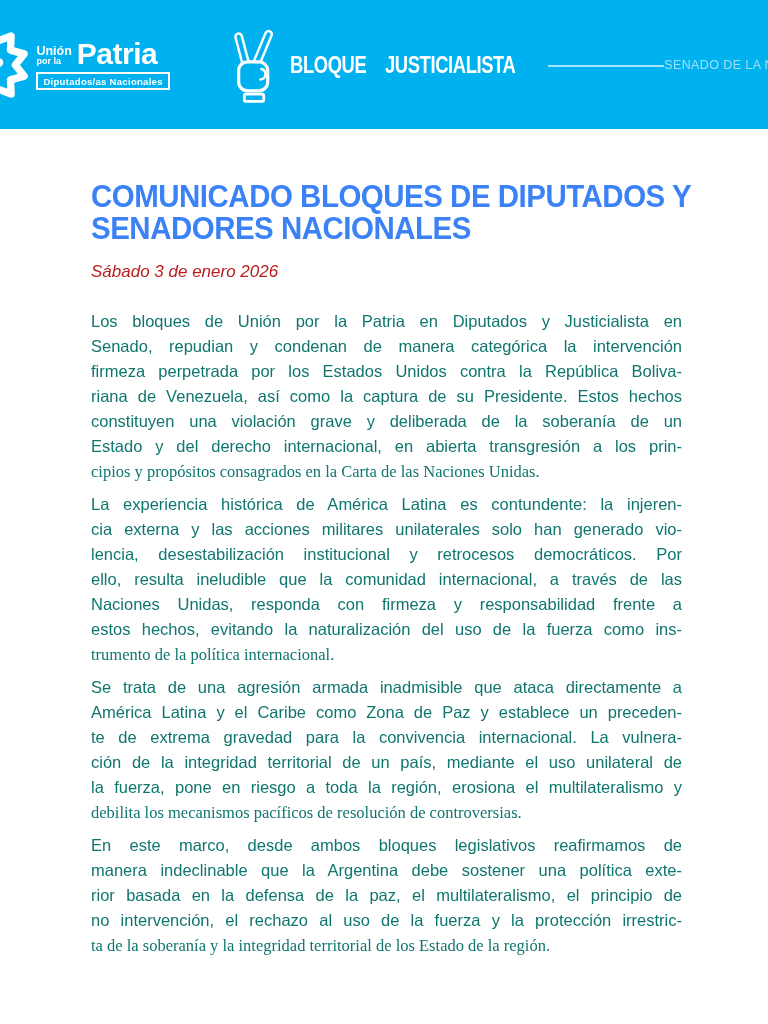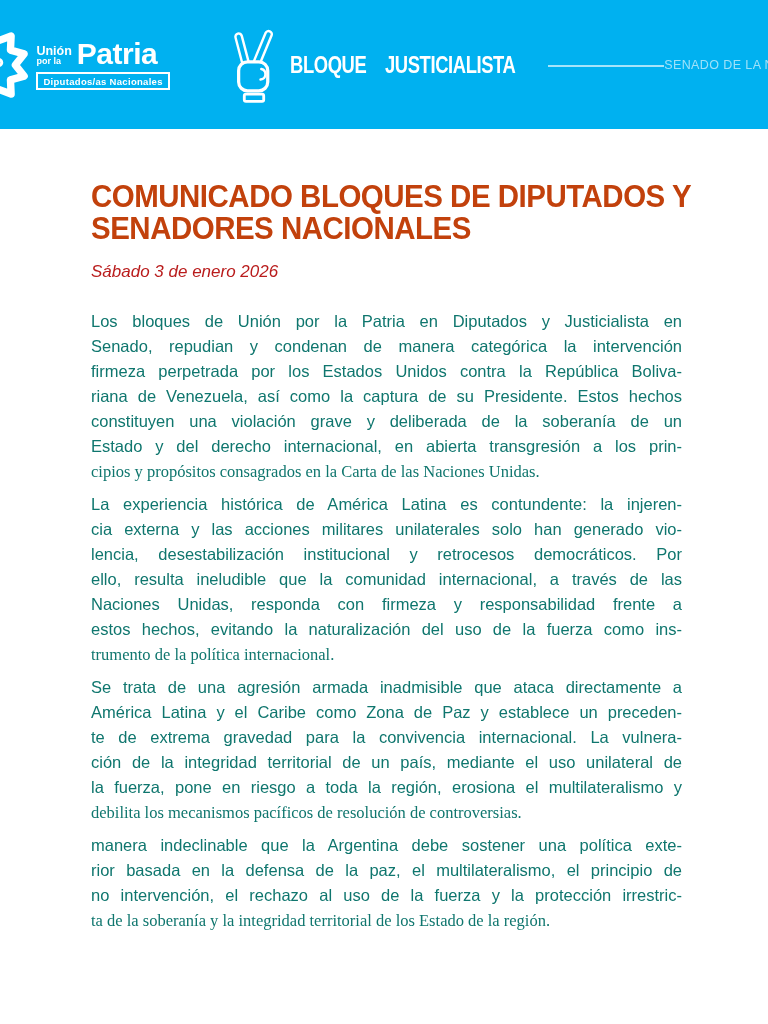--- a/index.html
+++ b/index.html
@@ -60,21 +60,21 @@
     color:rgba(255,255,255,0.62);
     letter-spacing:0.4px;
     white-space:nowrap;
   }
 
   .svg-brand-fill { fill:var(--brand); }
   .svg-brand-stroke { stroke:var(--brand); }
 
   
   .content { padding:0 86px 0 91px; }
-  .doc-title { margin:52px 0 0; color:#c2410c; }
+  .doc-title { margin:52px 0 0; color:#3b82f6; }
   .title-line {
     font-size:31px; font-weight:bold; line-height:32px;
     letter-spacing:-0.5px;
     transform:scaleX(0.95); transform-origin:left center;
     white-space:nowrap;
   }
   .date-line {
     margin:17px 0 0;
     font-style:italic;
     font-size:17px; line-height:20px;
@@ -166,20 +166,21 @@
         </div>
         <div class="para">
           <div class="line">Se trata de una agresión armada inadmisible que ataca directamente a</div>
           <div class="line">América Latina y el Caribe como Zona de Paz y establece un preceden-</div>
           <div class="line">te de extrema gravedad para la convivencia internacional. La vulnera-</div>
           <div class="line">ción de la integridad territorial de un país, mediante el uso unilateral de</div>
           <div class="line">la fuerza, pone en riesgo a toda la región, erosiona el multilateralismo y</div>
           <div class="line last">debilita los mecanismos pacíficos de resolución de controversias.</div>
         </div>
         <div class="para">
+          <div class="line">En este marco, desde ambos bloques legislativos reafirmamos de</div>
           <div class="line">manera indeclinable que la Argentina debe sostener una política exte-</div>
           <div class="line">rior basada en la defensa de la paz, el multilateralismo, el principio de</div>
           <div class="line">no intervención, el rechazo al uso de la fuerza y la protección irrestric-</div>
           <div class="line last">ta de la soberanía y la integridad territorial de los Estado de la región.</div>
         </div>
       </section>
   </main>
 
 </div>
 

